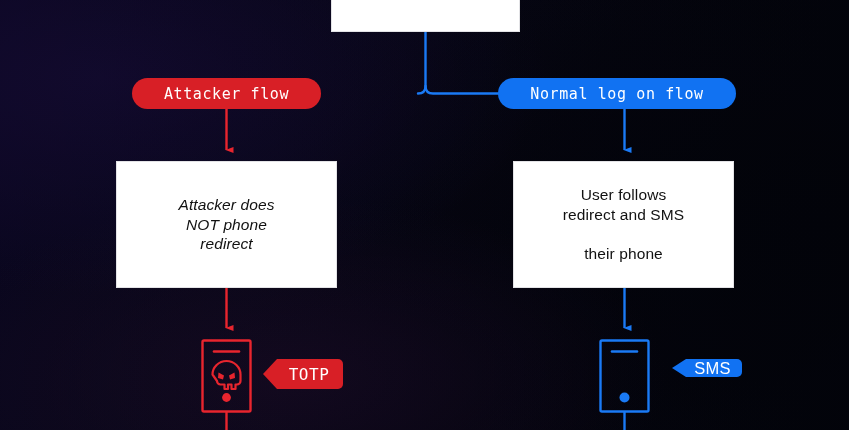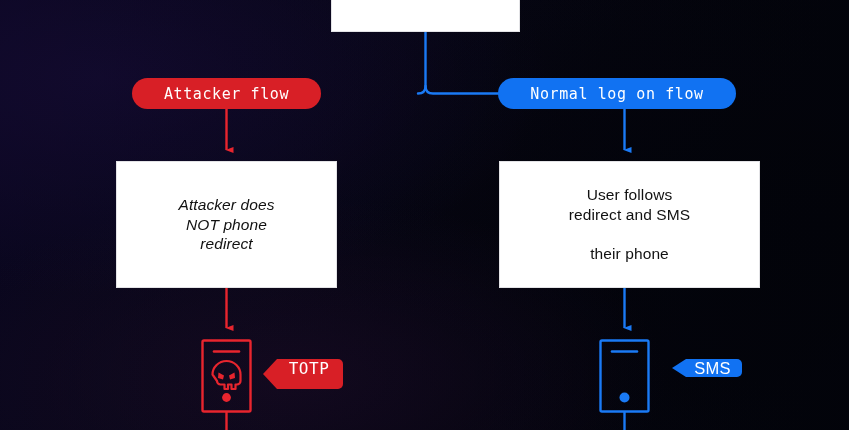--- a/index.html
+++ b/index.html
@@ -30,37 +30,37 @@
   .wbox {
     position:absolute; z-index:3;
     background:#fff; color:#111;
     border:1px solid #e3e3e6;
     display:flex; align-items:center; justify-content:center;
     text-align:center;
     font-size:15.5px; line-height:1.28; letter-spacing:.1px;
   }
   #box-top   { left:331px; top:-42px; width:189px; height:74px; }
   #box-left  { left:116px; top:161px; width:221px; height:127px;font-style:italic; }
-  #box-right { left:499px; top:161px; width:261px; height:127px; }
+  #box-right { left:513px; top:161px; width:221px; height:127px; }
 
   
   .pill {
     position:absolute; z-index:4;
     display:flex; align-items:center; justify-content:center;
     border-radius:999px;
     font-family:"DejaVu Sans Mono","Liberation Mono", monospace;
     font-size:15px; letter-spacing:.6px; color:#fff; white-space:nowrap;
   }
   #pill-attacker { left:132px; top:78px; width:189px; height:31px; background:#d81f26; }
   #pill-normal   { left:498px; top:78px; width:238px; height:31px; background:#1172f2; }
 
   
   .tag {
     position:absolute; z-index:4;
-    display:flex; justify-content:center;
+    display:flex; align-items:center; justify-content:center;
     color:#fff; white-space:nowrap;
     clip-path:polygon(0% 50%, 14px 0%, 100% 0%, 100% 100%, 14px 100%);
     border-radius:0 5px 5px 0;
   }
   #tag-totp {
     left:263px; top:359px; width:80px; height:30px; background:#d81f26;
     font-family:"DejaVu Sans Mono","Liberation Mono", monospace;
     font-size:16px; letter-spacing:.5px; padding-left:12px;
   }
   #tag-sms {

